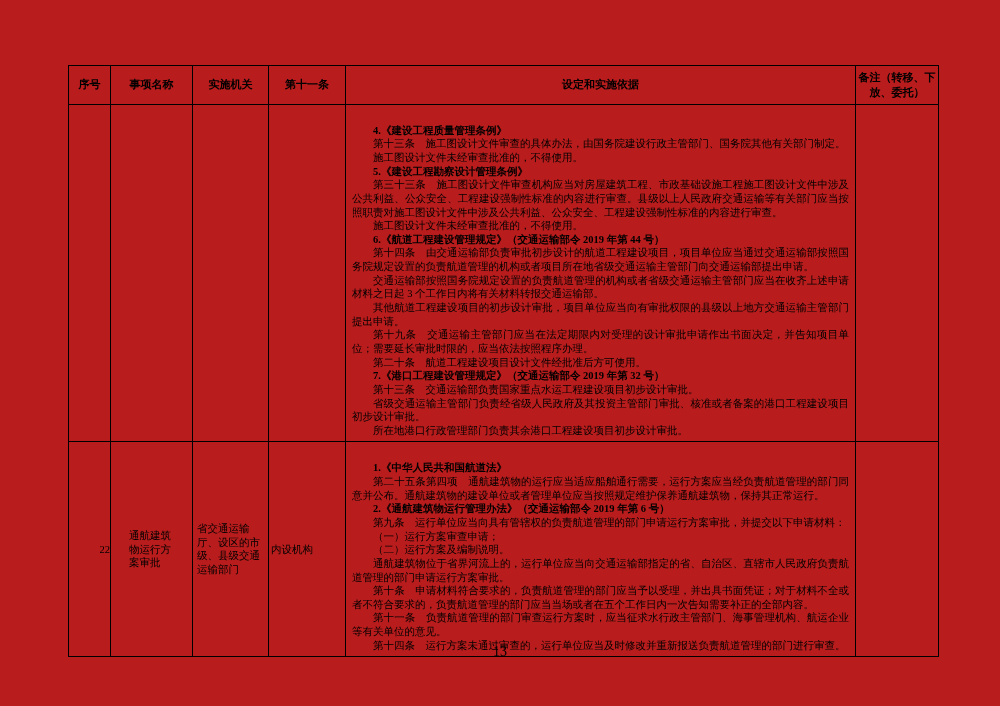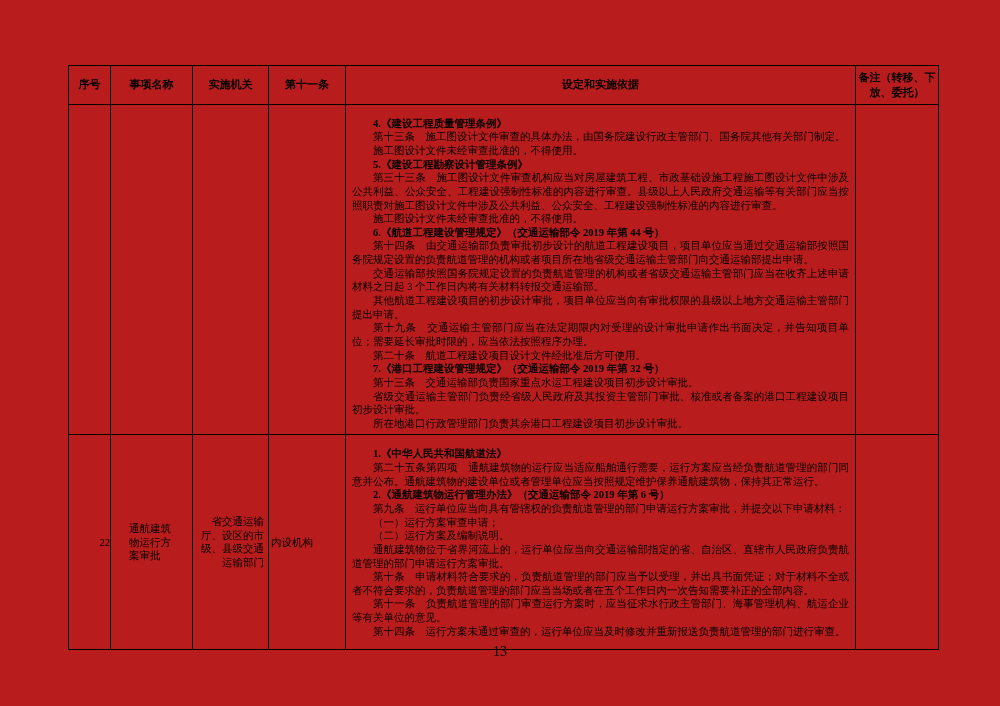--- a/index.html
+++ b/index.html
@@ -17,23 +17,23 @@
   }
   th, td { border: 1px solid #000; }
   th {
     font-size: 11px; font-weight: bold; text-align: center;
     vertical-align: middle; padding: 4px 2px; line-height: 1.35;
     height: 36px;
   }
   td { font-size: 10.5px; line-height: 1.3; vertical-align: middle; }
   td.c-seq { text-align: right; }
   td.c-name { text-align: left; padding: 2px 18px; }
-  td.c-agency { text-align: right; padding: 2px 4px; }
+  td.c-agency { text-align: left; padding: 2px 4px; }
   td.c-handler { text-align: left; padding: 2px; }
-  td.c-basis { vertical-align: top; padding: 12px 6px 4px 6px; text-align: justify; }
+  td.c-basis { vertical-align: top; padding: 19px 6px 4px 6px; text-align: justify; }
   td.c-remark { padding: 2px; }
   tr.row-cont > td { height: 315px; }
   tr.row-22 > td { height: 215px; font-family: Liberation Serif, serif; }
   .para { text-indent: 2em; }
   .para.bold { font-weight: bold; }
   .page-footer {
     position: absolute; left: 0; right: 0; top: 644px;
     text-align: center; font-size: 14px;
   }
 </style>

